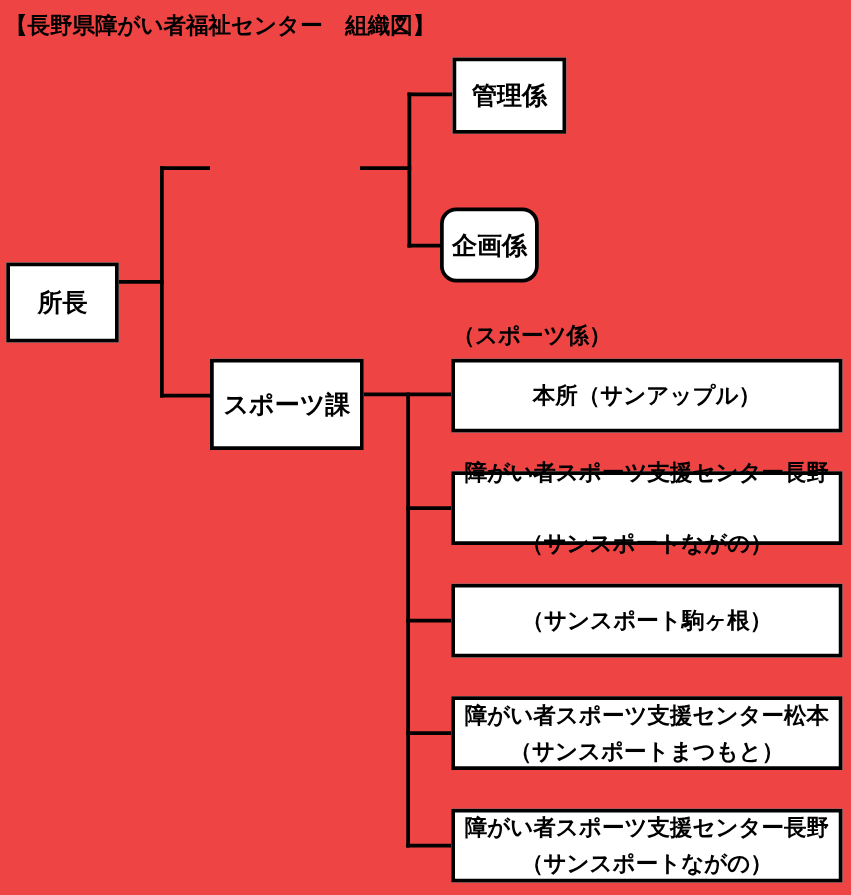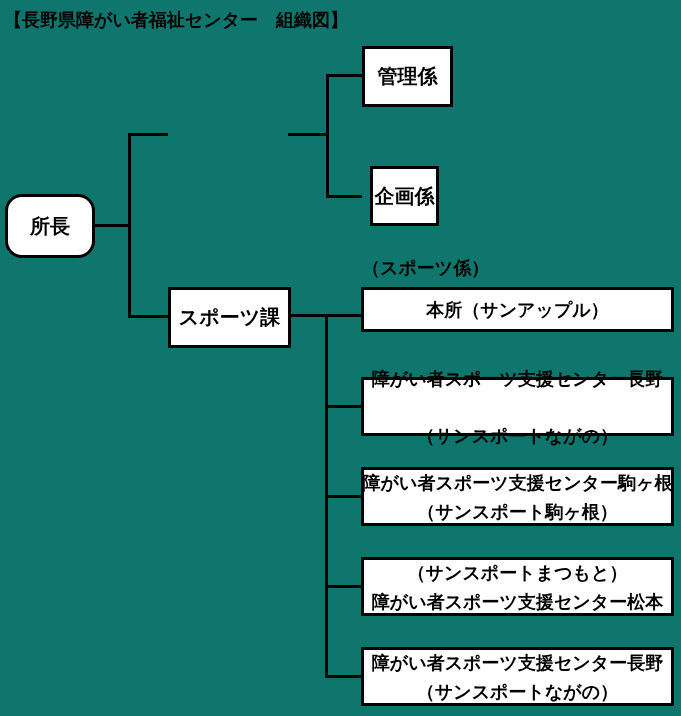--- a/index.html
+++ b/index.html
@@ -4,21 +4,21 @@
 <style>
   html, body {
     margin: 0;
     padding: 0;
     background: #ffffff;
   }
   #canvas {
     position: relative;
     width: 681px;
     height: 716px;
-    background: #0f766e;
+    background: #ef4444;
     font-family: "DejaVu Sans", "Liberation Sans", sans-serif;
     color: #000000;
     overflow: hidden;
     text-decoration: underline;
   }
   .title {
     position: absolute;
     left: 4px;
     top: 8px;
     font-size: 18px;
@@ -38,28 +38,28 @@
     text-align: center;
     font-weight: bold;
     line-height: 29px;
     white-space: nowrap;
   }
   .box.small { font-size: 20px; }
   .box.wide  { font-size: 18px; }
   .line { position: absolute; background: #000000; }
 
   
-  #box-director { left: 5px;   top: 194px; width: 90px;  height: 64px; border-radius: 17px; }
+  #box-director { left: 5px;   top: 210px; width: 90px;  height: 64px; }
   #box-soumu    { left: 168px; top: 105px; width: 121px; height: 60px; }
-  #box-sports   { left: 168px; top: 287px; width: 123px; height: 61px; }
+  #box-sports   { left: 168px; top: 287px; width: 123px; height: 73px; }
   #box-kanri    { left: 362px; top: 46px;  width: 91px;  height: 61px; }
-  #box-kikaku   { left: 370px; top: 166px; width: 69px;  height: 60px; }
+  #box-kikaku   { left: 352px; top: 166px; width: 79px;  height: 60px; border-radius: 13px; }
 
   
-  #box-honjo     { left: 361px; top: 287px; width: 313px; height: 45px; }
+  #box-honjo     { left: 361px; top: 287px; width: 313px; height: 59px; }
   #box-nagano    { left: 361px; top: 377px; width: 313px; height: 59px; gap: 28px; }
   #box-komagane  { left: 361px; top: 467px; width: 313px; height: 59px; }
   #box-matsumoto { left: 361px; top: 557px; width: 313px; height: 59px; }
   #box-saku      { left: 361px; top: 647px; width: 313px; height: 59px; }
 
   .note {
     position: absolute;
     left: 362px;
     top: 256px;
     font-size: 18px;
@@ -124,25 +124,24 @@
   <div class="note">（スポーツ係）</div>
 
   <div class="box wide" id="box-honjo">
     <span>本所（サンアップル）</span>
   </div>
   <div class="box wide" id="box-nagano">
     <span>障がい者スポーツ支援センター長野</span>
     <span>（サンスポートながの）</span>
   </div>
   <div class="box wide" id="box-komagane">
-    <span>障がい者スポーツ支援センター駒ヶ根</span>
     <span>（サンスポート駒ヶ根）</span>
   </div>
   <div class="box wide" id="box-matsumoto">
+    <span>障がい者スポーツ支援センター松本</span>
     <span>（サンスポートまつもと）</span>
-    <span>障がい者スポーツ支援センター松本</span>
   </div>
   <div class="box wide" id="box-saku">
     <span>障がい者スポーツ支援センター長野</span>
     <span>（サンスポートながの）</span>
   </div>
 
 </div>
 
 </body></html>

